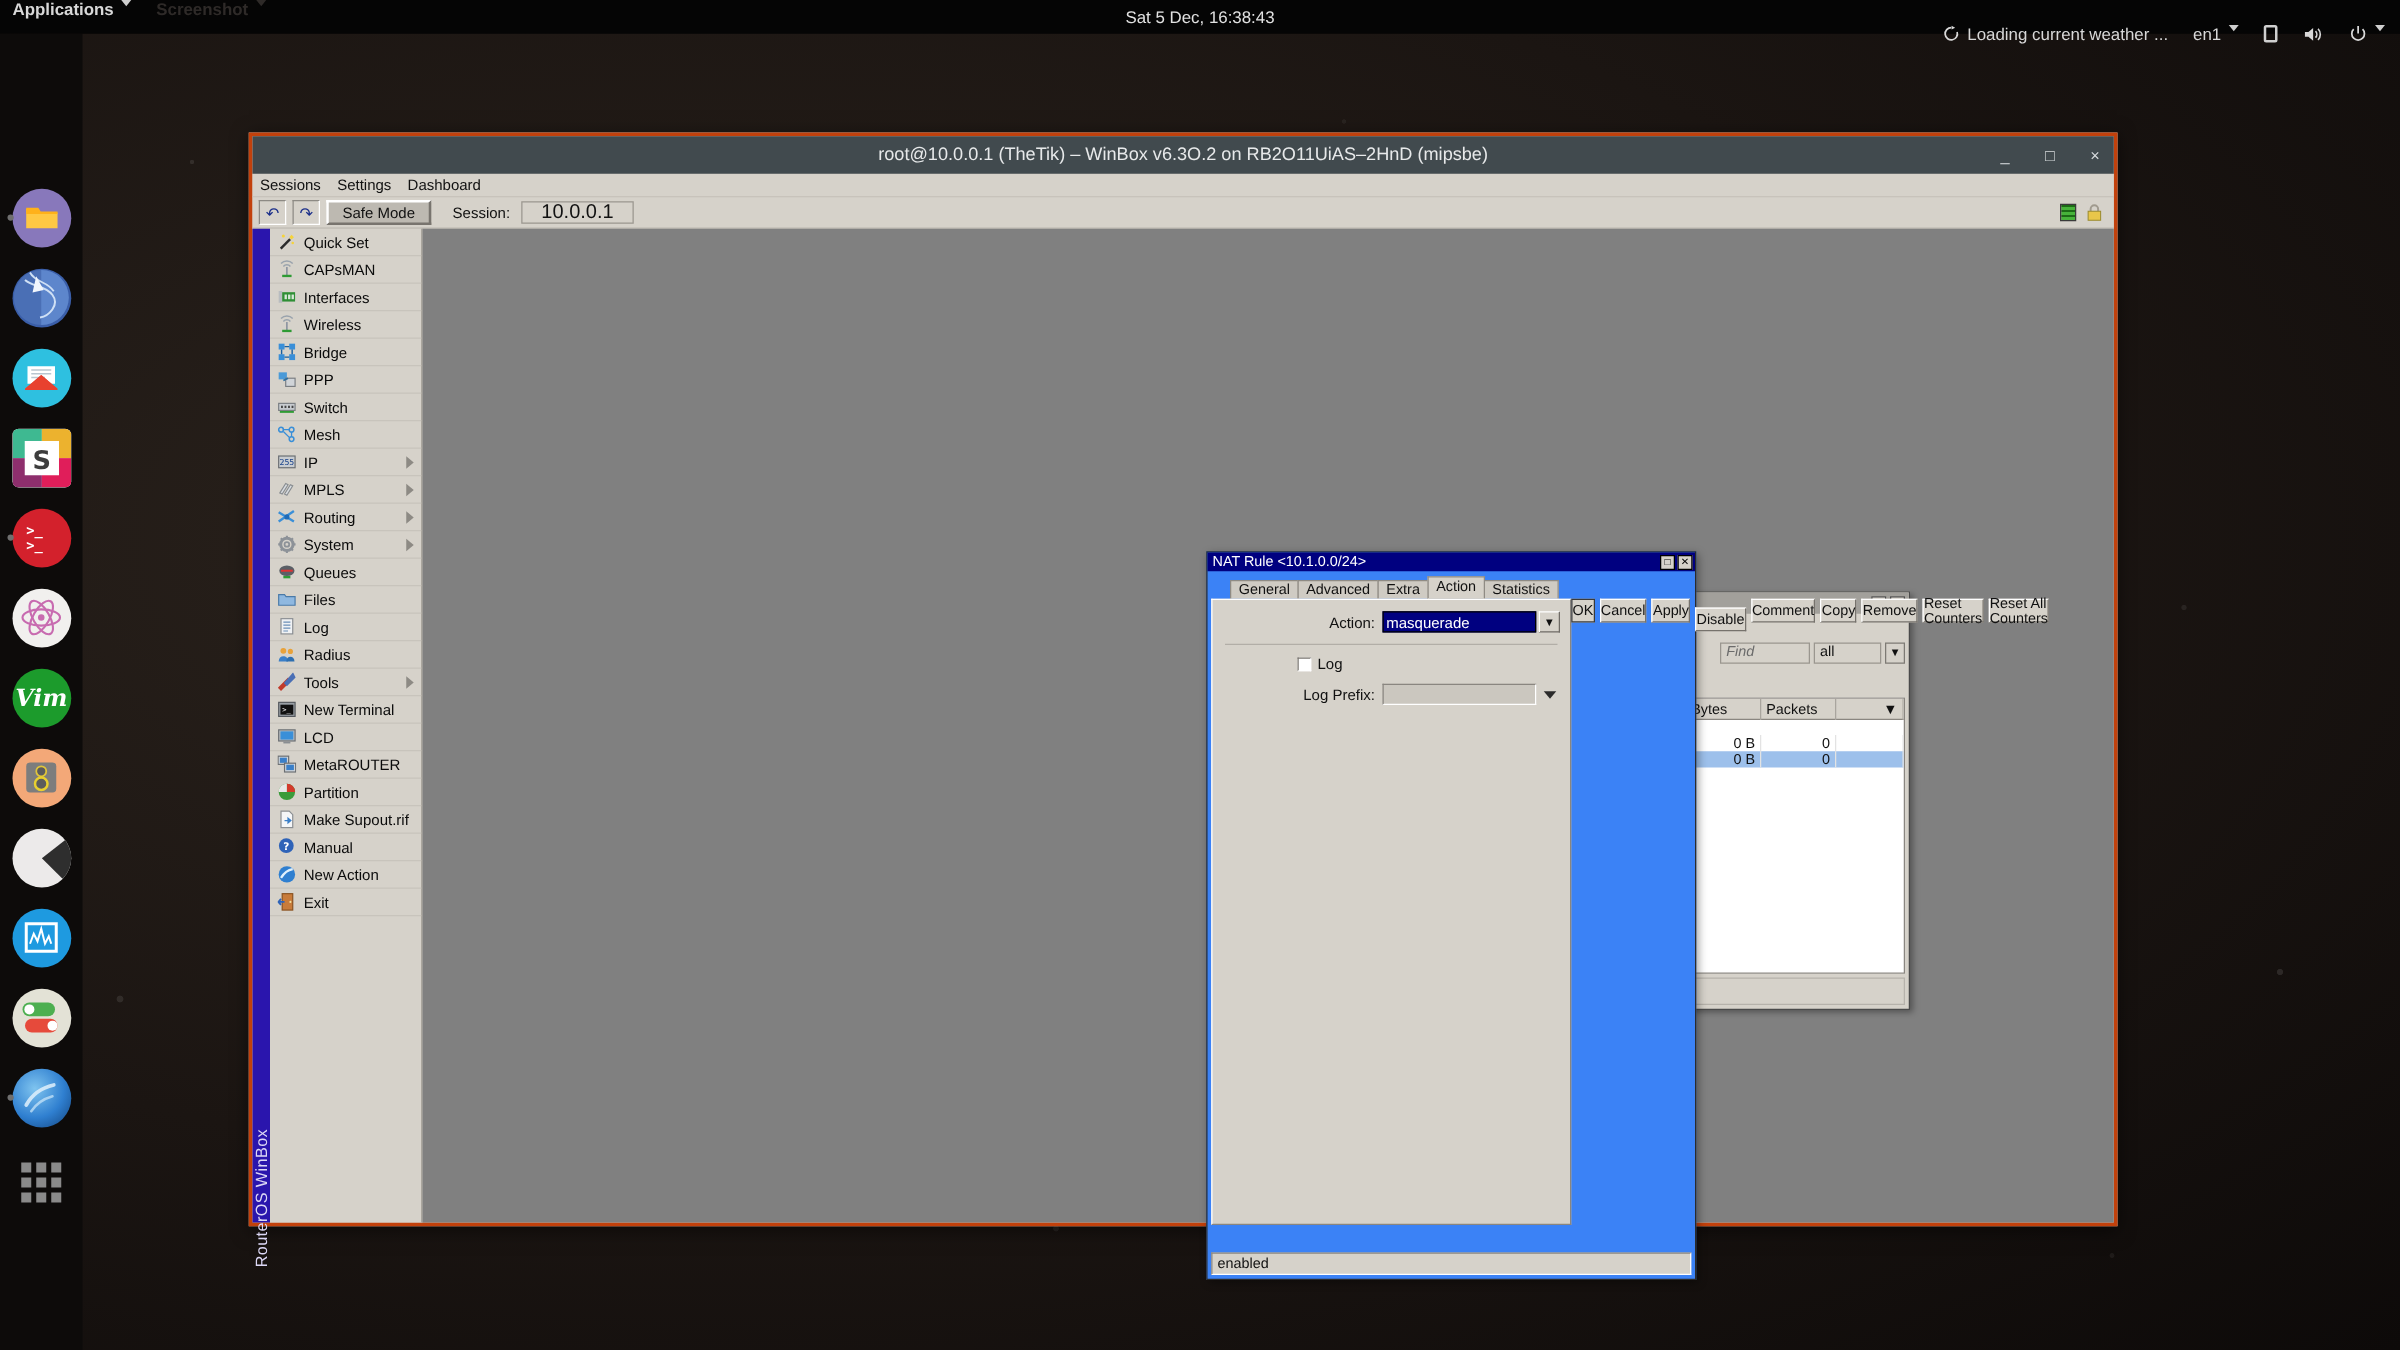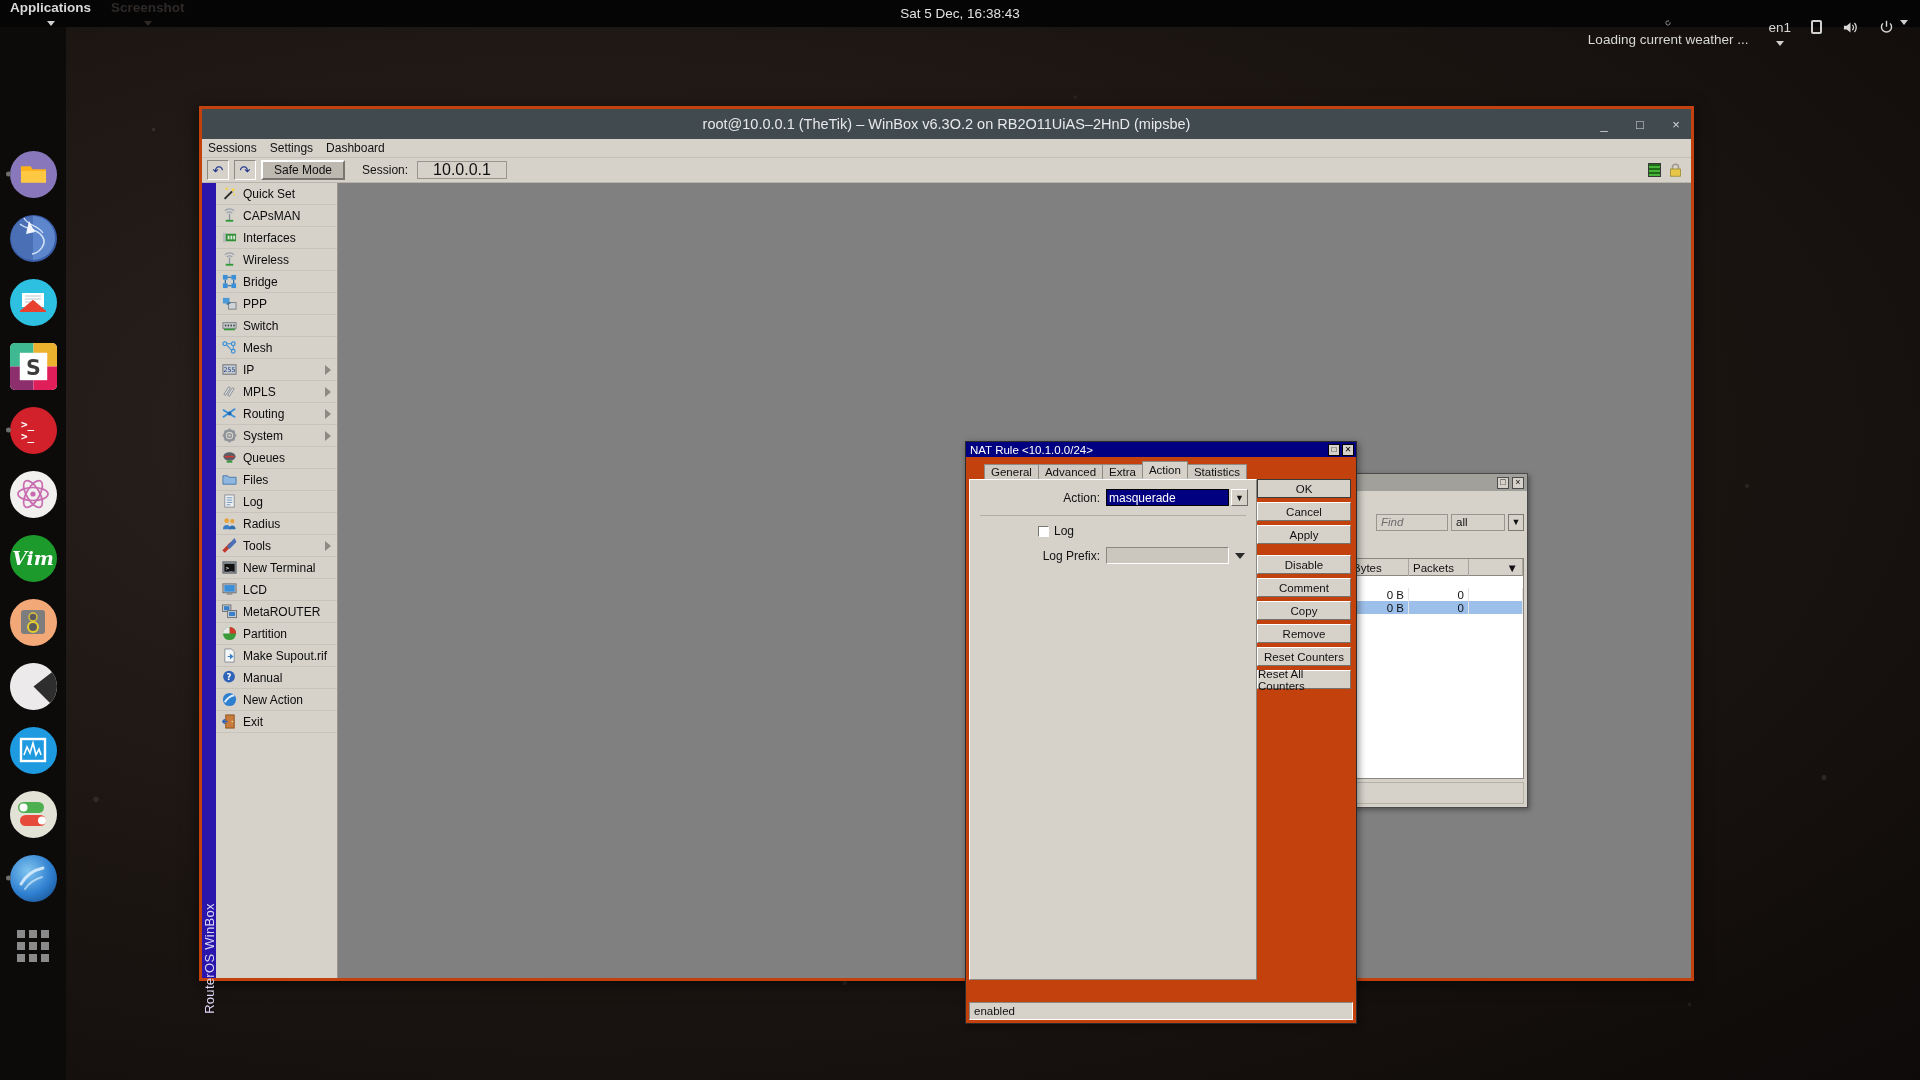--- a/index.html
+++ b/index.html
@@ -37,21 +37,21 @@
 
   
   #top-panel {
     position: absolute; top: 0; left: 0; width: 1920px; height: 27px;
     background: #050505;
     color: #d8d8d8;
     font-size: 13.5px;
     display: flex; align-items: center;
     z-index: 60;
   }
-  .tp-item { display: flex; align-items: center; gap: 6px; padding: 0 10px; height: 27px; white-space: nowrap; flex-direction: column;}
+  .tp-item { display: flex; gap: 6px; padding: 0 10px; height: 27px; white-space: nowrap;}
   .tp-item.bold { font-weight: bold; }
   .caret { width: 0; height: 0; border-left: 4.5px solid transparent; border-right: 4.5px solid transparent; border-top: 5px solid #cfcfcf; display:inline-block; }
   #tp-center { position: absolute; left: 0; right: 0; text-align: center; font-size: 13.5px; color: #e2e2e2; pointer-events: none;}
   #tp-right { margin-left: auto; display: flex; align-items: center; margin-top: 40px; }
   .tp-screenshot { color: #2e2a28; font-weight: bold; }
   .icon-sq { width: 11px; height: 14px; border: 2px solid #d0d0d0; border-radius: 2px; display:inline-block;}
   svg.ic { display: block; }
 
   
   #dock {
@@ -145,21 +145,21 @@
   .fw-th { font-size: 11.5px; color: #111; padding-left: 4px; display:flex; align-items:center; border-right: 1px solid #a9a59e; height: 17px; overflow: hidden; white-space: nowrap;}
   .fw-tr { height: 13px; display: flex; font-size: 11.5px; color: #111; }
   .fw-tr.sel { background: #9dc0eb; }
   .fw-td { padding: 0 4px; display:flex; align-items:center; border-right: 1px solid #e3e3e3; height: 13px; overflow:hidden; white-space: nowrap;}
   .fw-td.r { justify-content: flex-end; }
   #fw-status { position: absolute; left: 3px; right: 3px; bottom: 3px; height: 22px; background: #d6d2ca; border: 1px solid #b6b2ab;}
 
   
   #nat-dialog {
     position: absolute; left: 627px; top: 258px; width: 392px; height: 583px;
-    background: #c2410c; border: 1px solid #2b2b2b;
+    background: #3b82f6; border: 1px solid #2b2b2b;
     z-index: 30;
     box-shadow: 2px 2px 7px rgba(0,0,0,0.4);
   }
   #nat-title {
     height: 15px; background: #000080; color: #fff; font-size: 11.5px;
     display: flex; align-items: center; padding-left: 4px;
   }
   #nat-title-btns { margin-left: auto; display: flex; gap: 2px; padding-right: 2px;}
   .nat-tb { width: 12px; height: 12px; background: #d6d2ca; border: 1px solid #000; display:flex;align-items:center;justify-content:center;font-size:8px;color:#000;line-height:1;}
   #nat-tabs { height: 18px; display: flex; align-items: flex-end; padding-left: 18px; margin-top: 4px;}
@@ -183,21 +183,21 @@
   .nat-sep { height: 1px; background: #b2aea7; margin: 9px 10px 0 10px;}
   .nat-check-row { display: flex; align-items: center; margin-top: 8px; padding-left: 68px; }
   .nat-check { width: 11px; height: 11px; background: #fff; border: 1px solid; border-color: #7a7670 #fff #fff #7a7670; }
   .nat-check-lbl { font-size: 12px; color: #111; margin-left: 5px;}
   .nat-input-plain {
     flex: 1; height: 17px; background: #cbc7bf; border: 1px solid; border-color: #8a8680 #fff #fff #8a8680;
   }
   .nat-caret-dn { width: 16px; margin-left: 3px; display:flex; align-items:center; justify-content:center;}
   .tri-dn { width:0;height:0;border-left:5px solid transparent;border-right:5px solid transparent;border-top:6px solid #2b2b2b;}
 
-  #nat-buttons { position: absolute; right: 5px; top: 37px; width: 94px; display: flex; flex-direction: column; gap: 4px;}
+  #nat-buttons { position: absolute; right: 5px; top: 37px; width: 94px; display: flex; flex-direction: row; gap: 4px;}
   .nat-btn {
     height: 19px; font-size: 11.5px; color: #111; background: #d6d2ca;
     border: 1px solid; border-color: #fff #76726c #76726c #fff;
     display: flex; align-items: center; justify-content: center;
   }
   .nat-btn.default { border: 1px solid #3a3a3a; }
   .nat-btn.gap { margin-top: 7px; }
   #nat-status {
     position: absolute; left: 3px; right: 3px; bottom: 3px; height: 18px;
     background: #d6d2ca; border: 1px solid; border-color: #8a8680 #fff #fff #8a8680;

